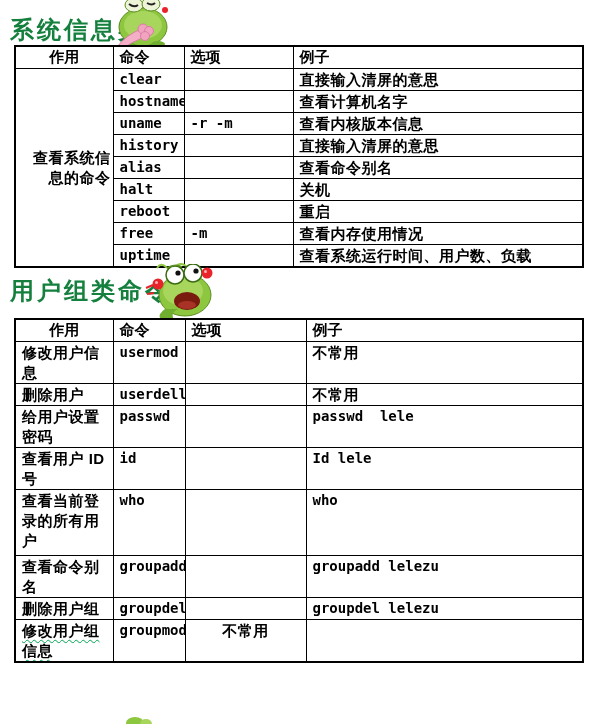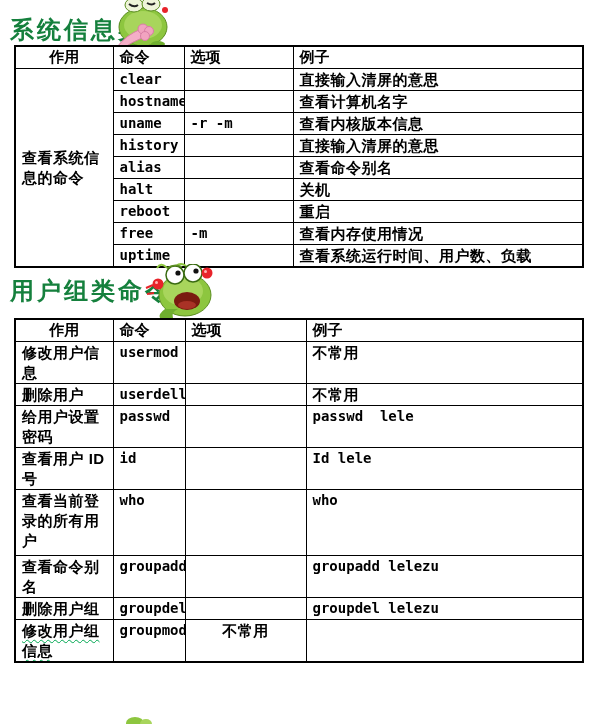--- a/index.html
+++ b/index.html
@@ -30,21 +30,21 @@
     vertical-align:top;text-align:left;
   }
   th{font-size:15px;font-weight:bold;height:19px;}
   th.center, td.center{text-align:center;padding-left:2px;margin-top:39px;}
   .cjk{font-size:15px;font-weight:bold;line-height:20px;letter-spacing:0.5px;}
   .mono{
     font-family:"DejaVu Sans Mono",monospace;font-weight:bold;font-size:14px;
     line-height:19px;white-space:pre-wrap;letter-spacing:0;
   }
   #table1 td{height:19px;}
-  #table1 .action-span{vertical-align:middle;text-align:left;padding-left:6px;}
+  #table1 .action-span{vertical-align:middle;text-align:right;padding-left:6px;}
   .wavy{
     text-decoration:underline;text-decoration-style:wavy;
     text-decoration-color:#00a650;text-decoration-thickness:1px;
     text-underline-offset:3px;
   }
   tr.h1{height:22px;} tr.h2{height:40px;} tr.h2b{height:42px;}
   tr.h3{height:66px;} tr.hlast{height:30px;}
 </style>
 </head>
 <body>

